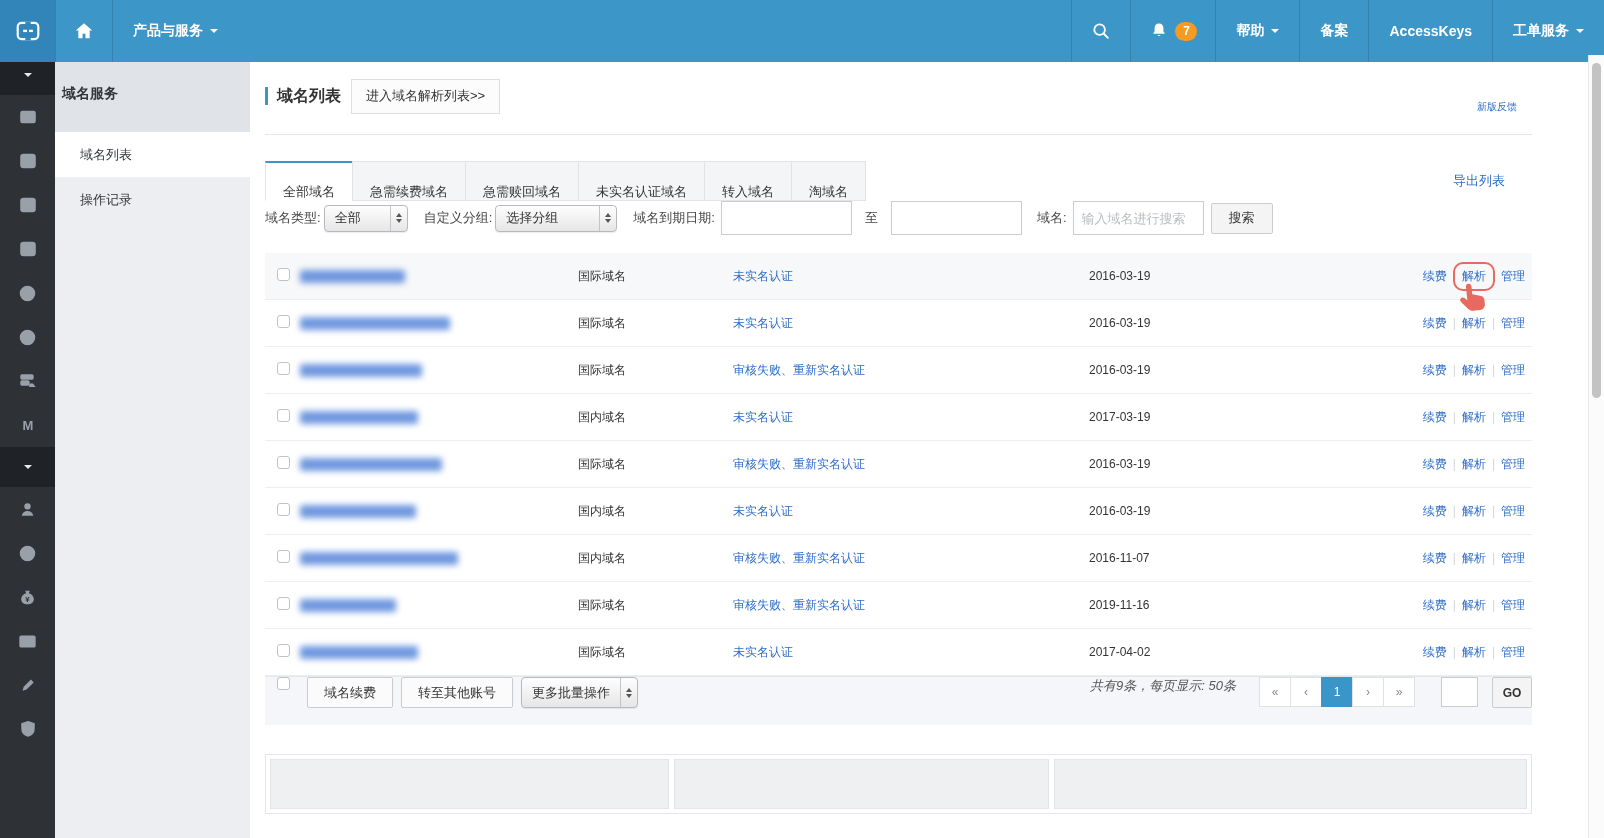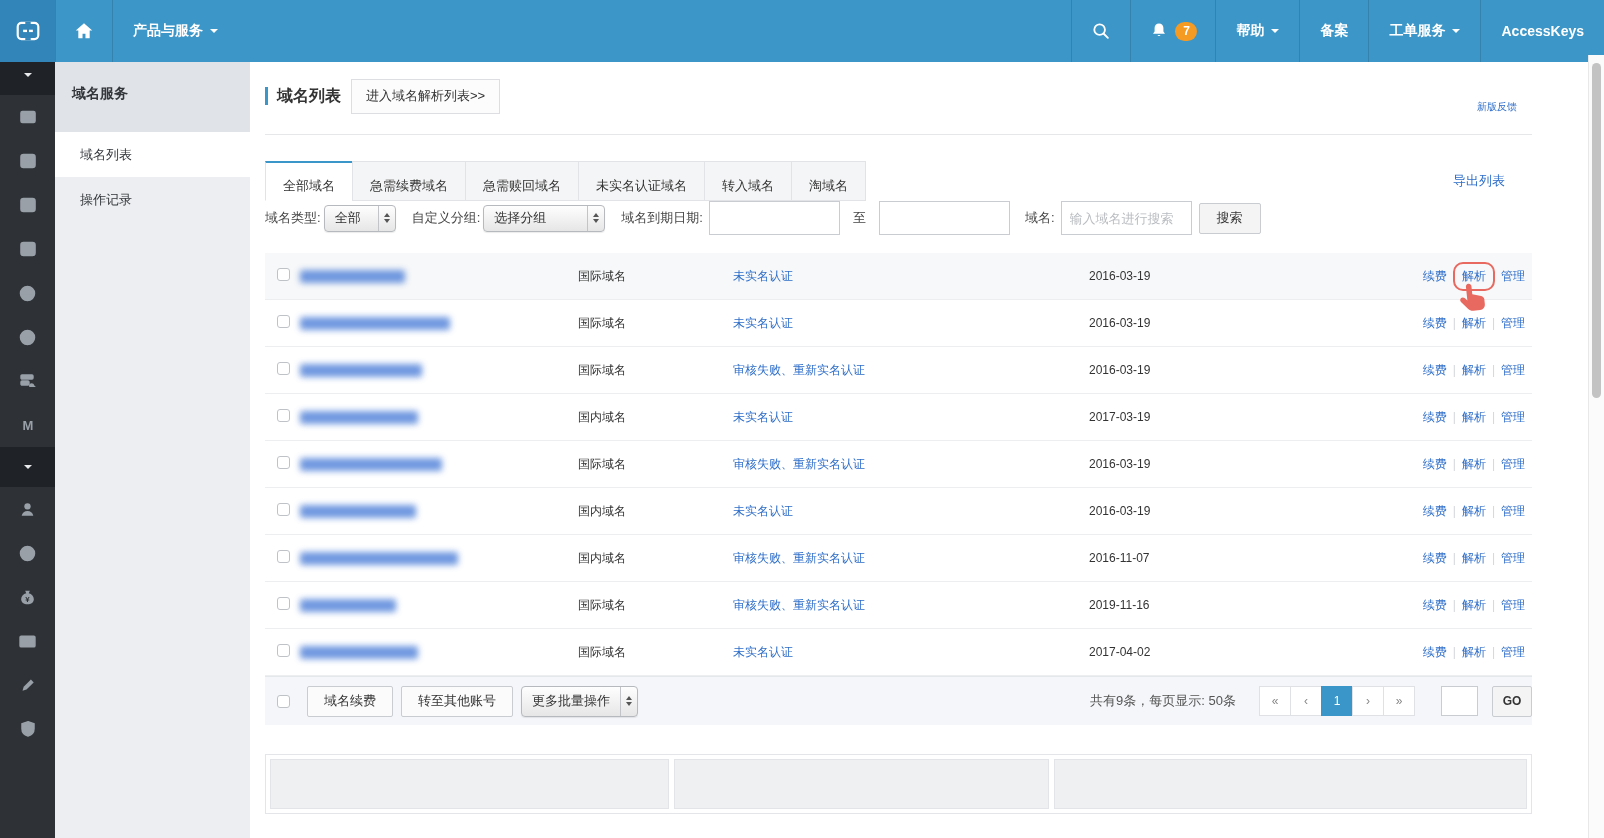--- a/index.html
+++ b/index.html
@@ -25,42 +25,42 @@
   .rail { position:absolute; left:0; top:55px; width:55px; height:783px; background:#2e3237; z-index:30; }
   .rail-band { height:40px; background:#1f2226; display:flex; align-items:center; justify-content:center; }
   .rail-band .caret { border-top-color:#e8eaec; top:2px; margin:0; }
   .rail-icons { display:flex; flex-direction:column; }
   .rail-btn { height:44px; display:flex; align-items:center; justify-content:center; }
   .rail-btn svg { fill:#99a0a8; stroke:#99a0a8; }
 
   
   .subnav { position:absolute; left:55px; top:55px; width:195px; height:783px; background:#eceef1; z-index:20; }
   .subnav-header { height:77px; background:#e0e3e8; display:flex; align-items:center;
-                   padding-left:17px; font-size:14px; font-weight:bold; color:#33363b;text-align:right; }
+                   padding-left:7px; font-size:14px; font-weight:bold; color:#33363b;text-align:right; }
   .subnav-item { height:45px; display:flex; align-items:center; padding-left:25px; font-size:13px;
                  color:#33363b; cursor:pointer; }
   .subnav-item.active { background:#fff; }
 
   
   .main { position:absolute; left:250px; top:55px; right:16px; bottom:0; background:#fff;
           padding:0 56px 0 15px; }
 
   .title-row { margin-top:23px; height:36px; display:flex; align-items:center; }
   .title-bar { width:3px; height:18px; background:#3c96c8; margin-right:9px; }
   .page-title { font-size:16px; color:#333; }
   .title-btn { margin-left:10px; height:35px; padding:0 14px; background:#fcfcfc;
                border:1px solid #dcdee1; font-size:13px; color:#333; cursor:pointer;
                font-family:inherit; }
   .feedback-link { margin-left:auto; margin-right:15px; align-self:flex-end; font-size:10px; color:#2e6ec9; }
 
   .divider { margin-top:20px; border-top:1px solid #e6e7e9; }
 
   .tabs-row { margin-top:25px; display:flex; align-items:flex-end; height:41px; }
   .tab-strip { display:flex; }
-  .tab { height:40px; line-height:38px; padding:5px 17px; font-size:13px; color:#333;
+  .tab { height:40px; line-height:38px; padding:11px 17px; font-size:13px; color:#333;
          background:#f4f5f6; border:1px solid #e1e3e6; margin-left:-1px; cursor:pointer; }
   .tab:first-child { margin-left:0; }
   .tab.active { background:#fff; border-top:2px solid #3a96c9; border-bottom:1px solid #fff; line-height:36px; }
   .export-link { margin-left:auto; margin-right:27px; align-self:center; font-size:13px; color:#2e6ec9; }
 
   
   .filters { display:flex; align-items:center; font-size:13px; color:#454545; }
   .f-label { white-space:nowrap; }
   .mac-select { display:inline-flex; align-items:stretch; height:27px; margin-left:3px;
                 border:1px solid #b6b9bd; border-radius:4px;
@@ -92,26 +92,26 @@
   .c-status a, .oplink { color:#2e6ec9; font-size:12px; }
   .c-ops { text-align:right; padding-right:7px; white-space:nowrap; position:relative; }
   .sep { color:#d4d7db; margin:0 6px; }
   .ring { position:relative; display:inline-block; border:2px solid #e8695f; border-radius:10px;
           padding:4px 7px; margin:-6px -9px; z-index:5; }
   .hand { position:absolute; top:17px; left:1px; width:34px; height:34px; fill:#e8695f;
           transform:rotate(-6deg); z-index:6; pointer-events:none; }
 
   
   .batch-bar { height:49px; background:#f4f6f9; border-top:1px solid #e5e8eb; display:flex;
-               align-items:center; padding-left:12px; }
+               align-items:flex-start; padding-left:12px; }
   .batch-btn { height:31px; padding:0 16px; background:#fbfbfb; border:1px solid #c9ccd0; border-radius:2px;
                font-size:13px; color:#333; margin-left:8px; cursor:pointer; font-family:inherit; }
   .batch-btn:first-of-type { margin-left:17px; }
   .more-select { height:31px; margin-left:8px; }
-  .pg-summary { margin-left:auto; font-size:13px; color:#555; }
+  .pg-summary { margin-left:auto; font-size:13px; color:#555;font-style:italic; }
   .pager { display:flex; margin-left:24px; }
   .pg-btn { width:32px; height:30px; background:#fff; border:1px solid #dfe1e4; margin-left:-1px;
             display:flex; align-items:center; justify-content:center; font-size:12px; color:#888;
             cursor:pointer; }
   .pg-btn.current { background:#3a96c9; border-color:#3a96c9; color:#fff; }
   .pg-input { width:37px; height:30px; border:1px solid #c9ccd0; margin-left:26px; background:#fff; }
   .go-btn { width:40px; height:31px; margin-left:14px; background:#f4f4f5; border:1px solid #c9ccd0;
             border-radius:2px; font-size:12px; font-weight:bold; color:#333; cursor:pointer; font-family:inherit; }
 
   
@@ -162,25 +162,25 @@
       <span class="badge">7</span>
     </div>
     <div class="nav-cell nav-sep">
       <span>帮助</span>
       <span class="caret"></span>
     </div>
     <div class="nav-cell nav-sep">
       <span>备案</span>
     </div>
     <div class="nav-cell nav-sep">
+      <span>AccessKeys</span>
+    </div>
+    <div class="nav-cell nav-sep">
       <span>工单服务</span>
       <span class="caret"></span>
-    </div>
-    <div class="nav-cell nav-sep">
-      <span>AccessKeys</span>
     </div>
   </div>
 </header>
 
 <aside class="rail">
   <div class="rail-band">
       <span class="caret"></span>
     </div>
   <div class="rail-icons">
     <div class="rail-btn">
@@ -304,21 +304,21 @@
         <div class="tab">急需赎回域名</div>
         <div class="tab">未实名认证域名</div>
         <div class="tab">转入域名</div>
         <div class="tab">淘域名</div>
       </div>
     <a class="export-link">导出列表</a>
   </div>
 
   <div class="filters">
     <span class="f-label">域名类型:</span>
-    <span class="mac-select" style="width:72px; margin-right:16px;">
+    <span class="mac-select" style="width:84px; margin-right:16px;">
       <span class="val">全部</span>
       <span class="stepper">
           <span class="tri-up"></span>
           <span class="tri-dn"></span>
         </span>
     </span>
     <span class="f-label">自定义分组:</span>
     <span class="mac-select" style="width:122px; margin-right:16px;">
       <span class="val">选择分组</span>
       <span class="stepper">

